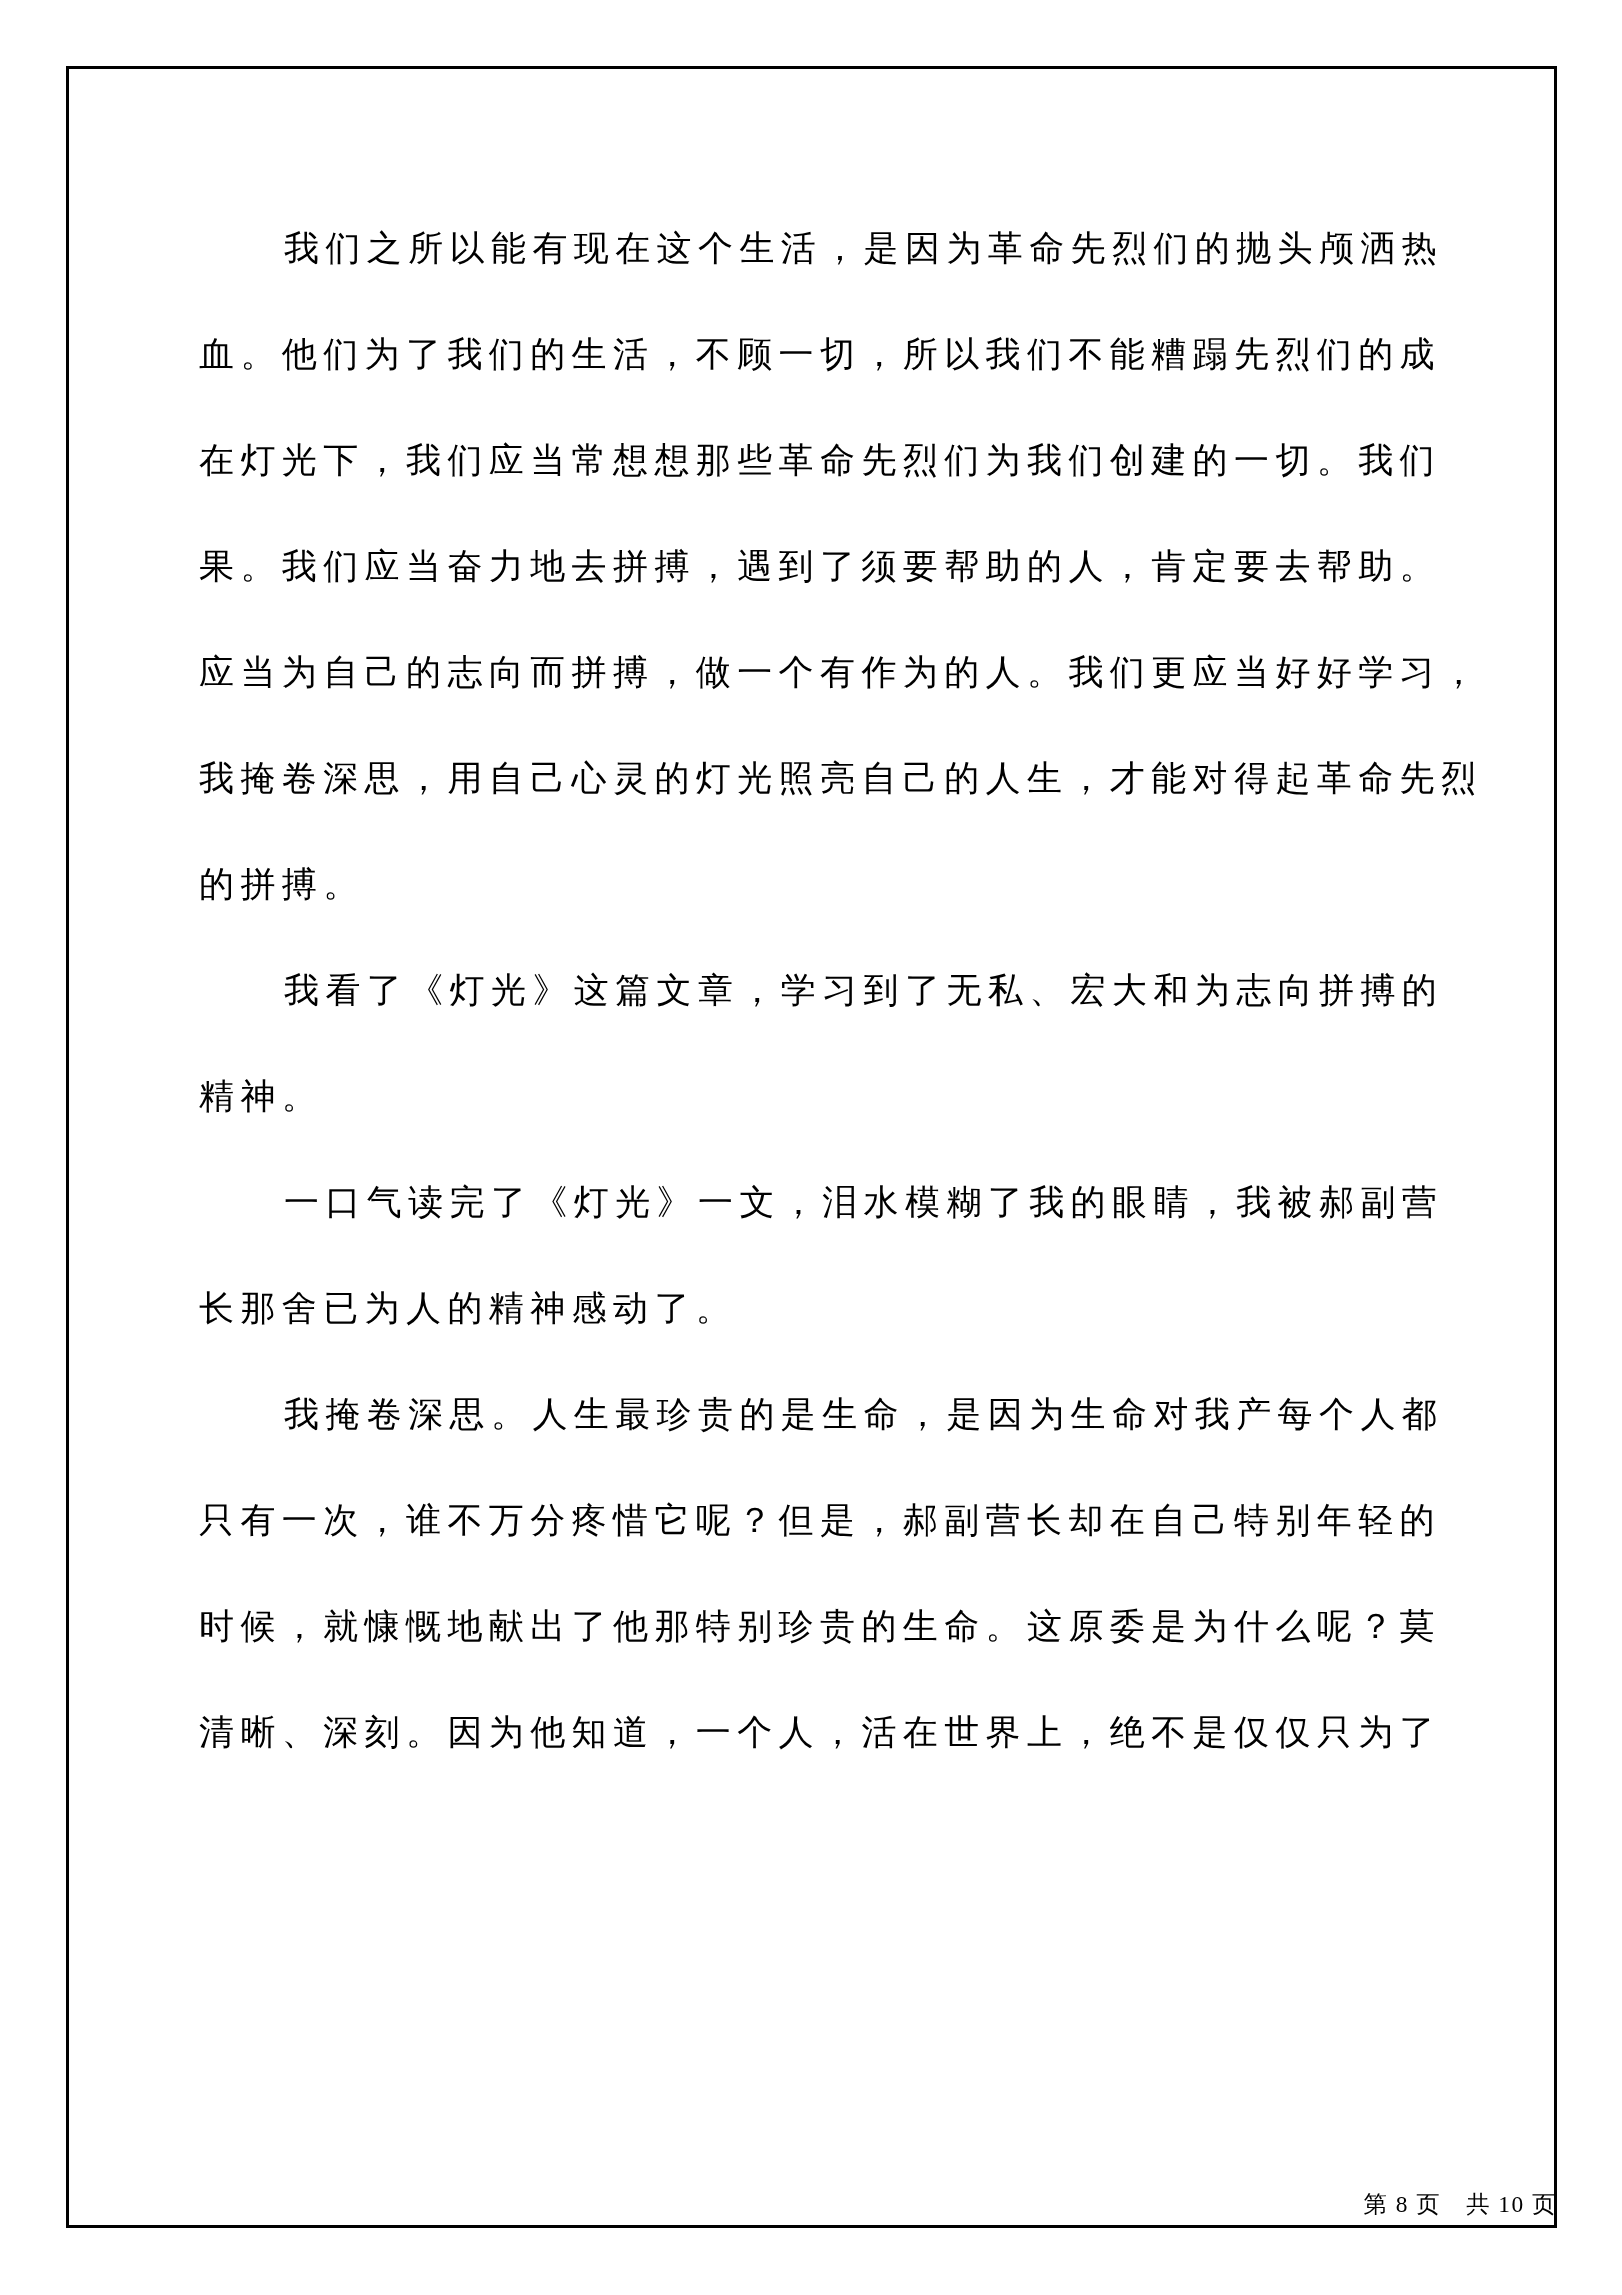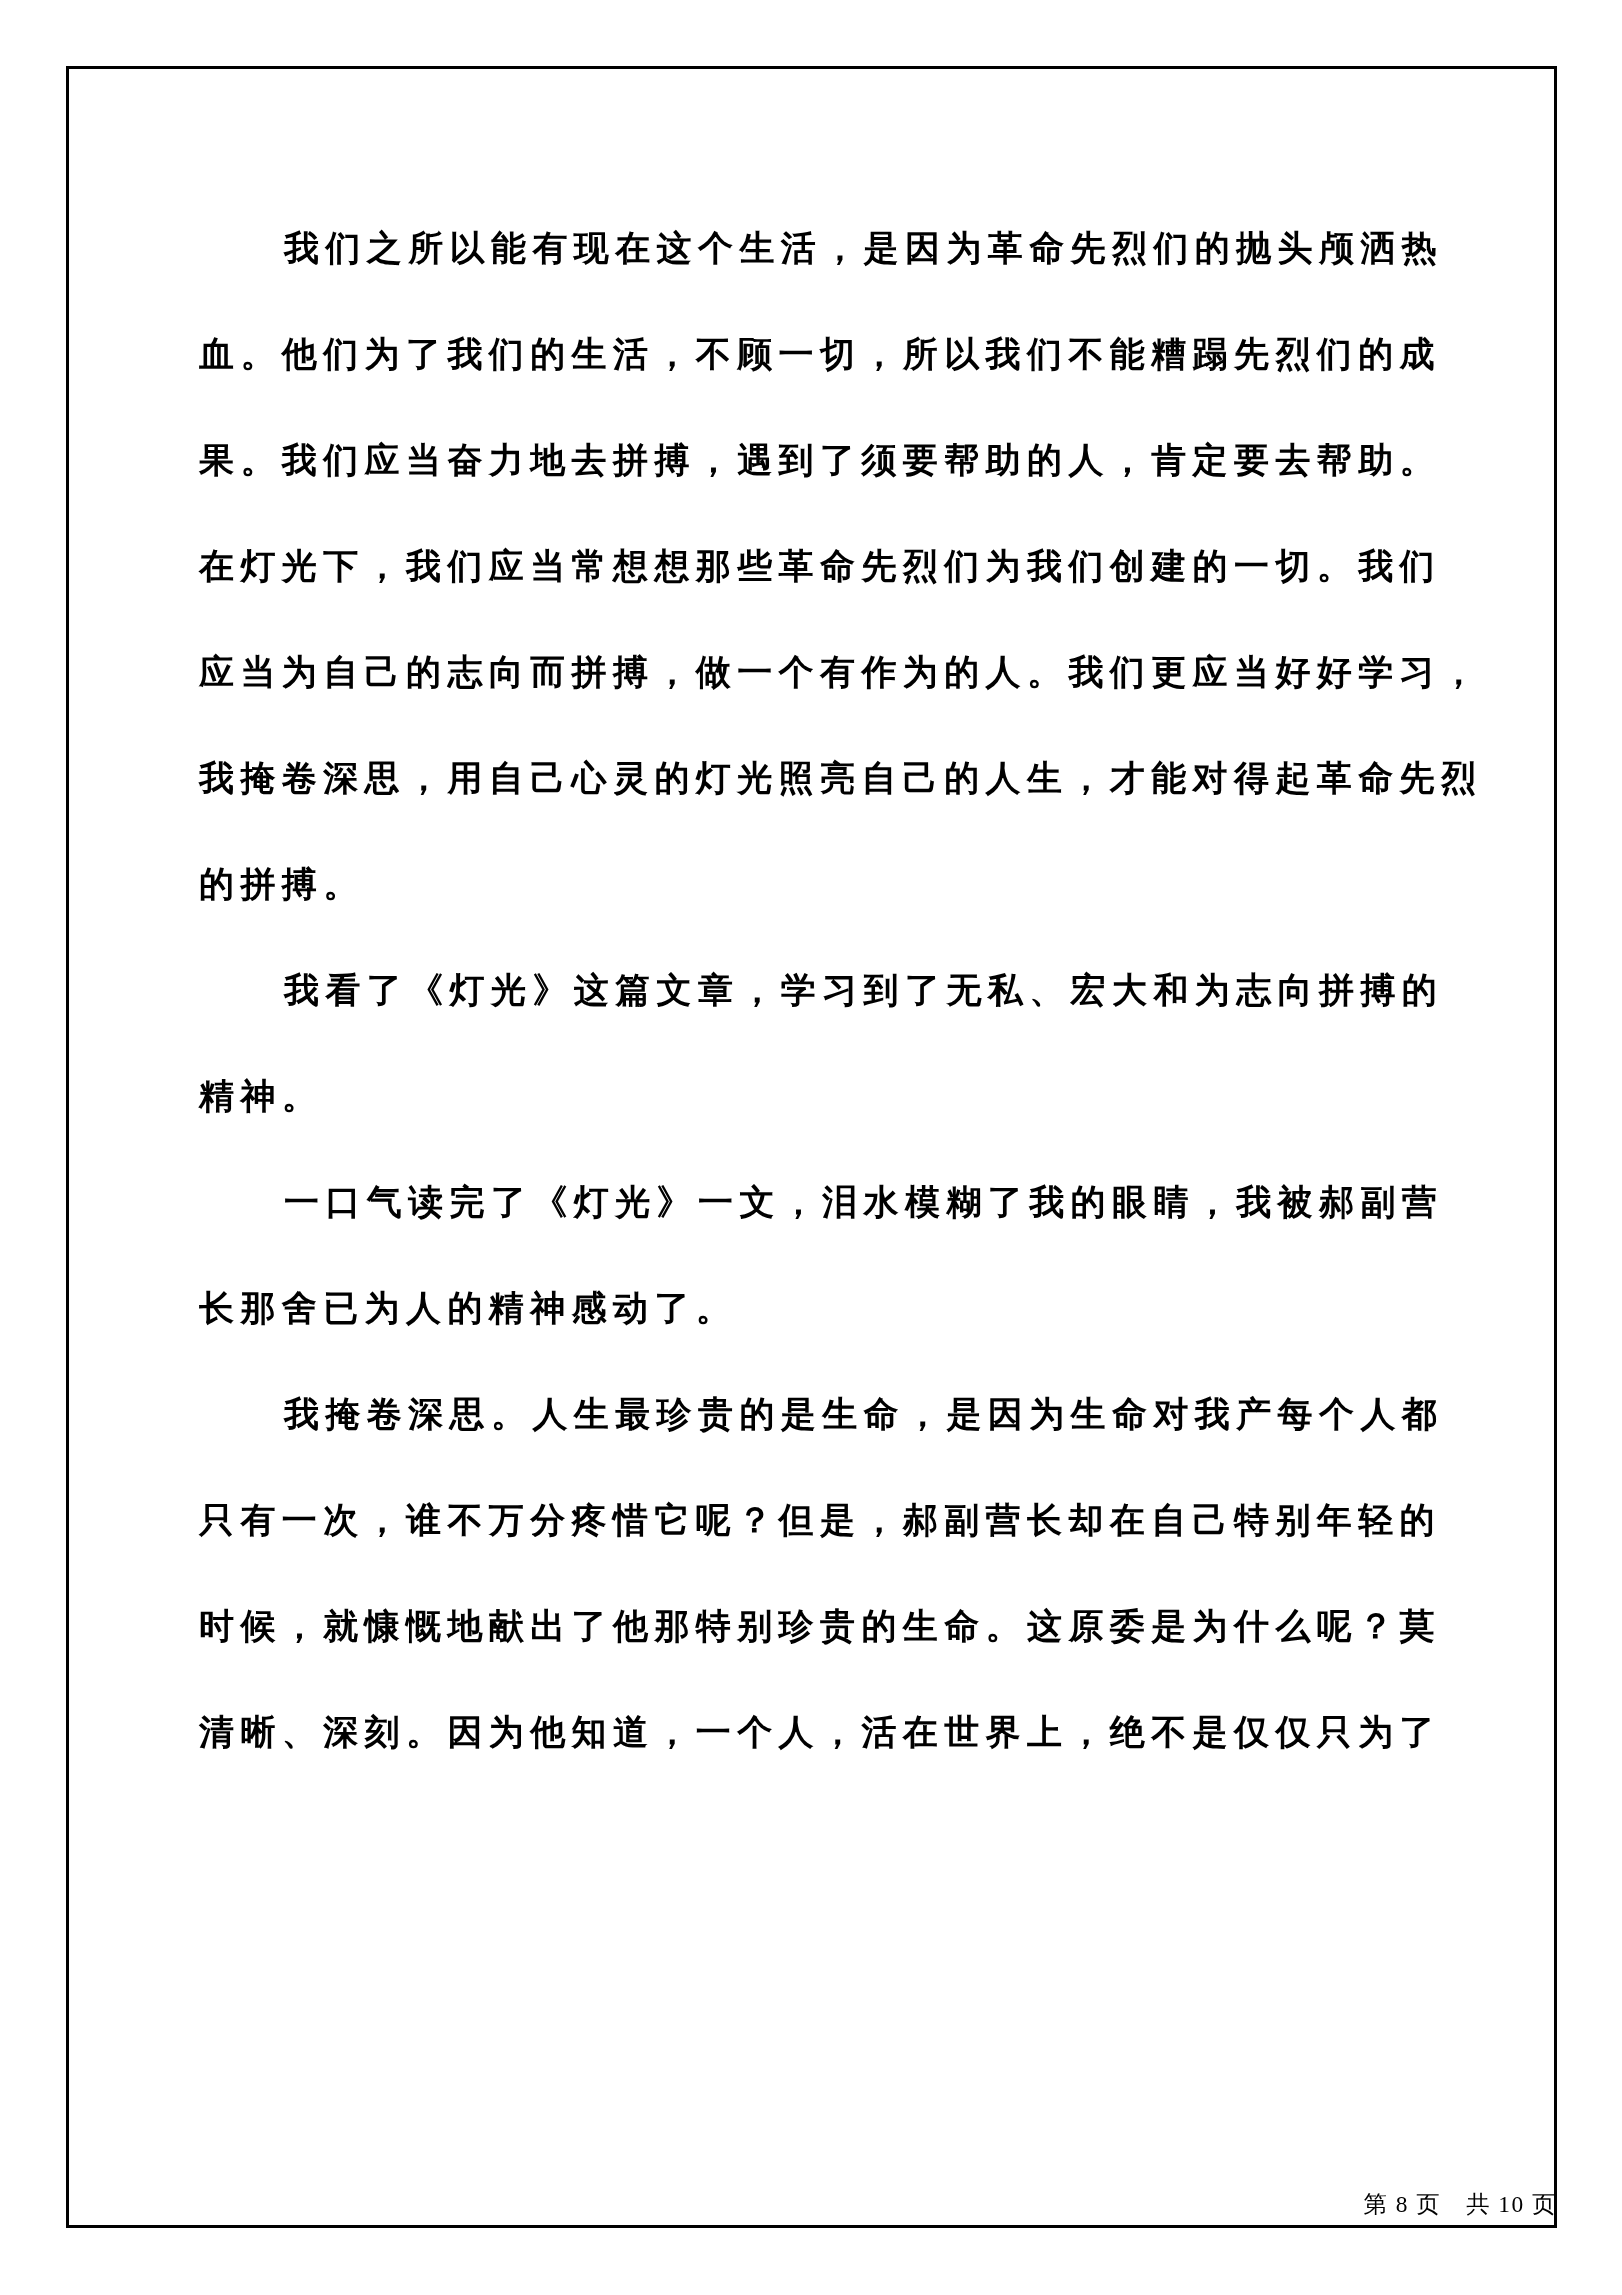--- a/index.html
+++ b/index.html
@@ -30,21 +30,21 @@
     left: 199px;
     top: 196px;
     width: 1240px;
   }
   .line {
     height: 106px;
     line-height: 106px;
     font-size: 35px;
     letter-spacing: 6.4px;
     white-space: nowrap;
-    font-weight: 700;
+    font-weight: 400;
   }
   .line.indent {
     text-indent: 85px;
   }
   .page-footer {
     position: absolute;
     left: 66px;
     top: 2114px;
     width: 1491px;
     height: 60px;
@@ -56,22 +56,22 @@
   }
 </style>
 </head>
 <body>
 
 <div class="page-border"></div>
 
 <div class="text-block">
     <div class="line indent">我们之所以能有现在这个生活，是因为革命先烈们的抛头颅洒热</div>
     <div class="line">血。他们为了我们的生活，不顾一切，所以我们不能糟蹋先烈们的成</div>
+    <div class="line">在灯光下，我们应当常想想那些革命先烈们为我们创建的一切。我们</div>
     <div class="line">果。我们应当奋力地去拼搏，遇到了须要帮助的人，肯定要去帮助。</div>
-    <div class="line">在灯光下，我们应当常想想那些革命先烈们为我们创建的一切。我们</div>
     <div class="line">应当为自己的志向而拼搏，做一个有作为的人。我们更应当好好学习，</div>
     <div class="line">我掩卷深思，用自己心灵的灯光照亮自己的人生，才能对得起革命先烈</div>
     <div class="line">的拼搏。</div>
     <div class="line indent">我看了《灯光》这篇文章，学习到了无私、宏大和为志向拼搏的</div>
     <div class="line">精神。</div>
     <div class="line indent">一口气读完了《灯光》一文，泪水模糊了我的眼睛，我被郝副营</div>
     <div class="line">长那舍已为人的精神感动了。</div>
     <div class="line indent">我掩卷深思。人生最珍贵的是生命，是因为生命对我产每个人都</div>
     <div class="line">只有一次，谁不万分疼惜它呢？但是，郝副营长却在自己特别年轻的</div>
     <div class="line">时候，就慷慨地献出了他那特别珍贵的生命。这原委是为什么呢？莫</div>

